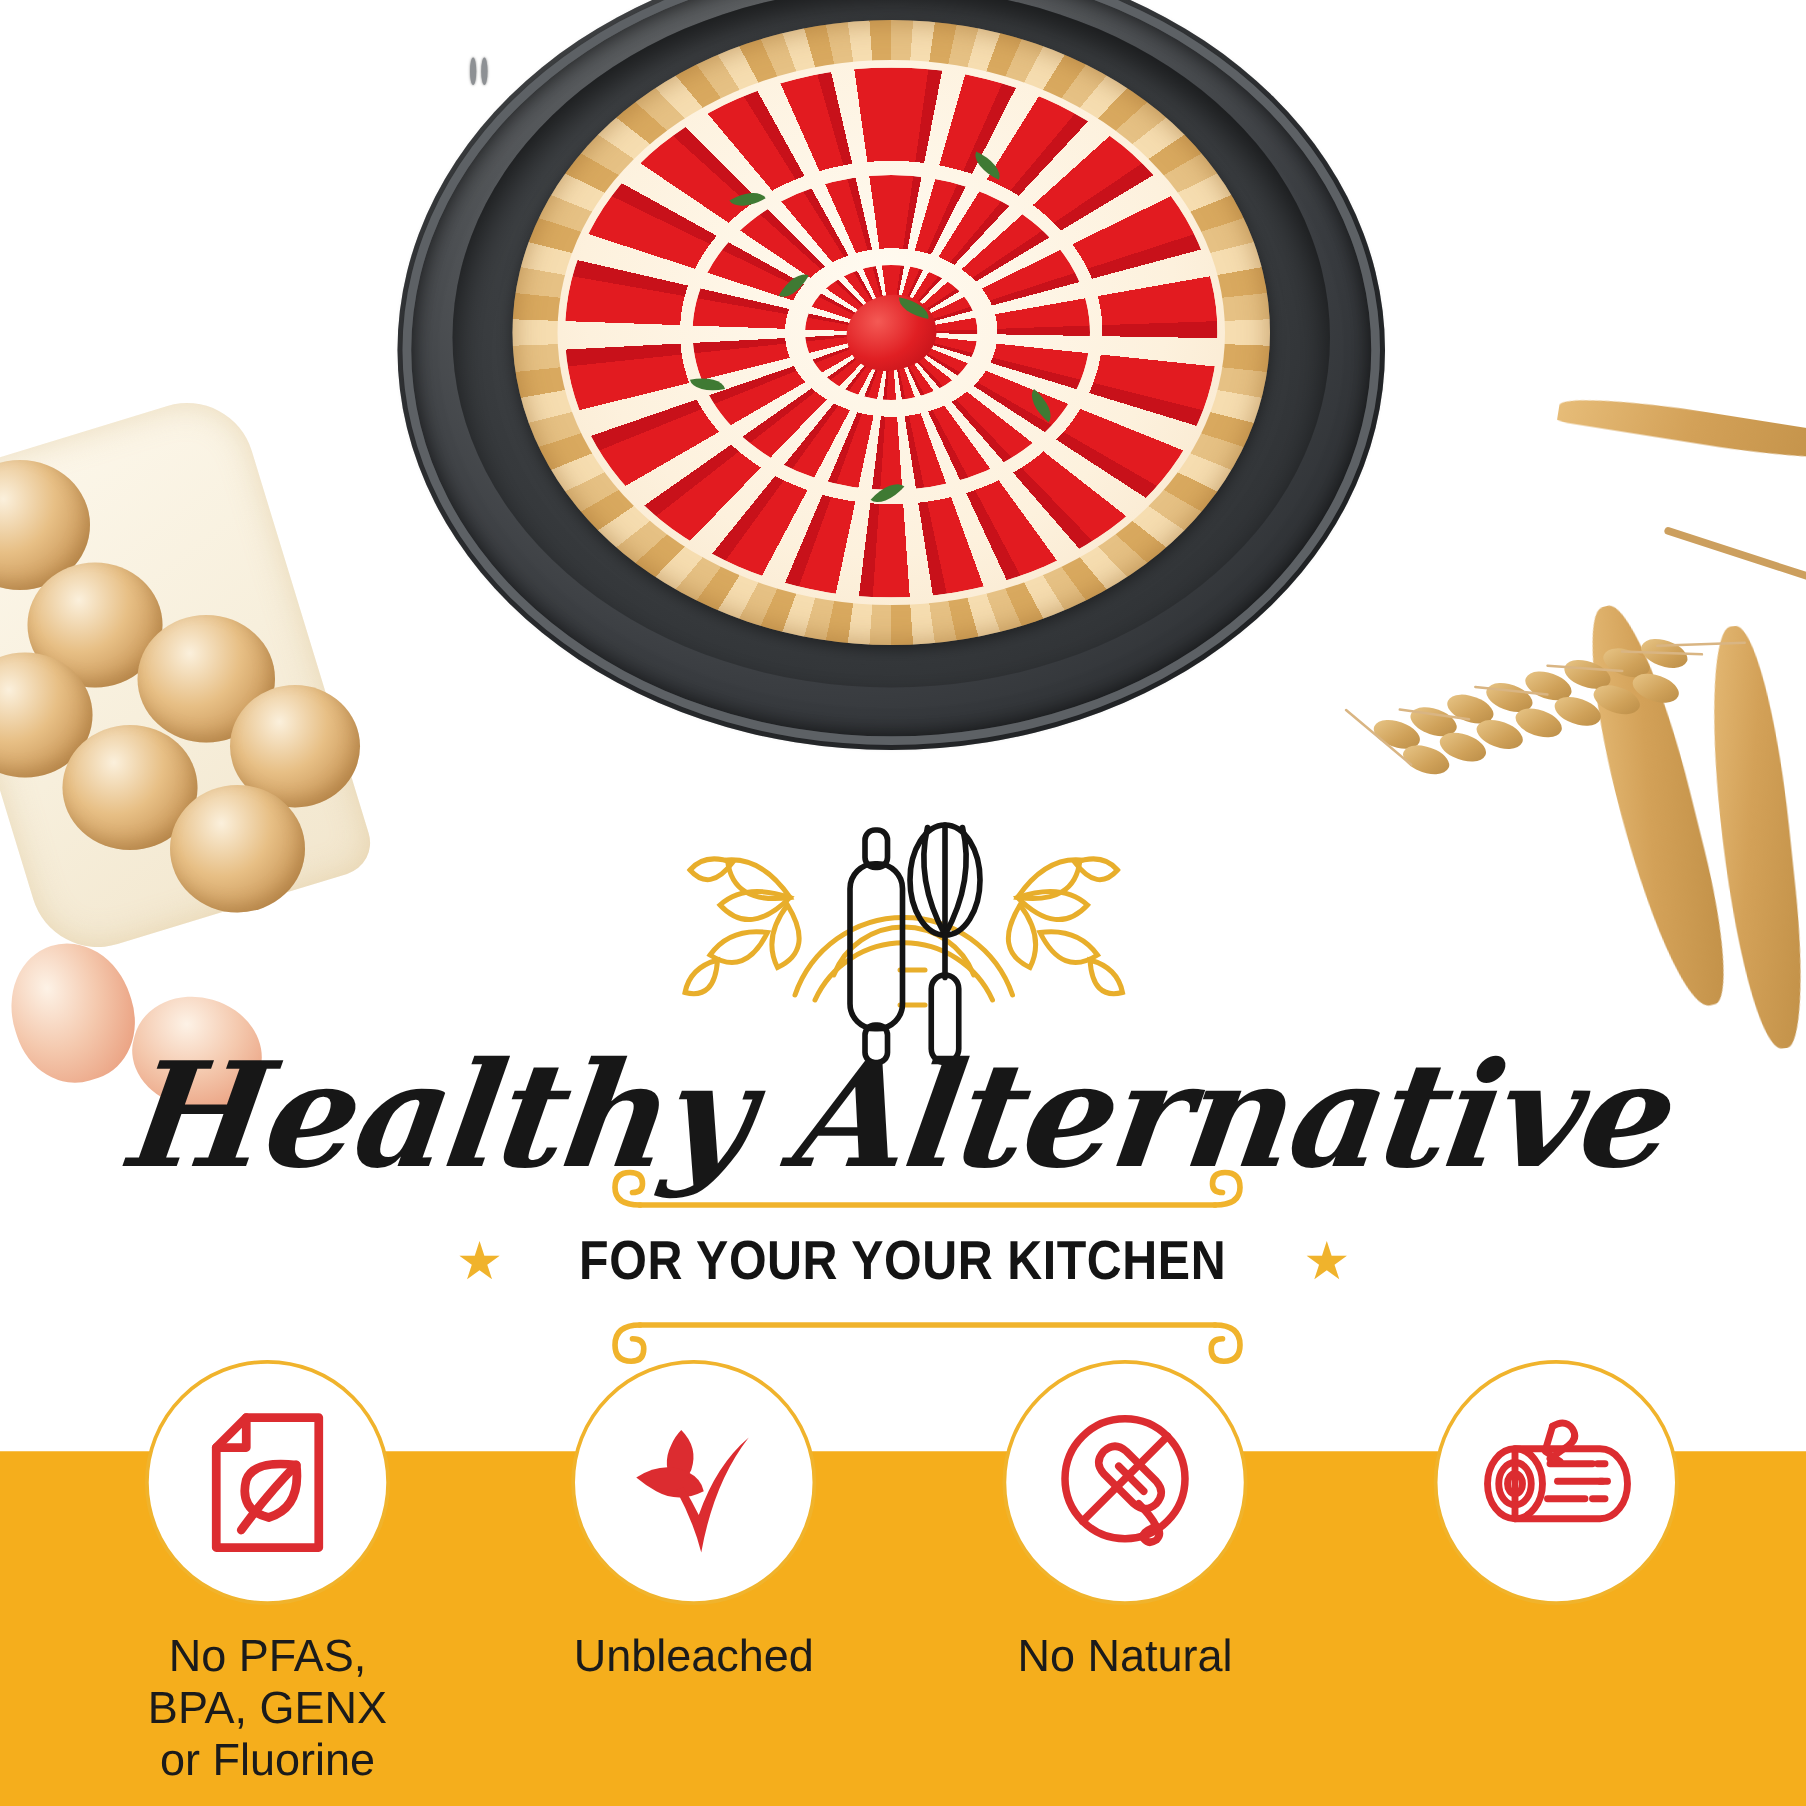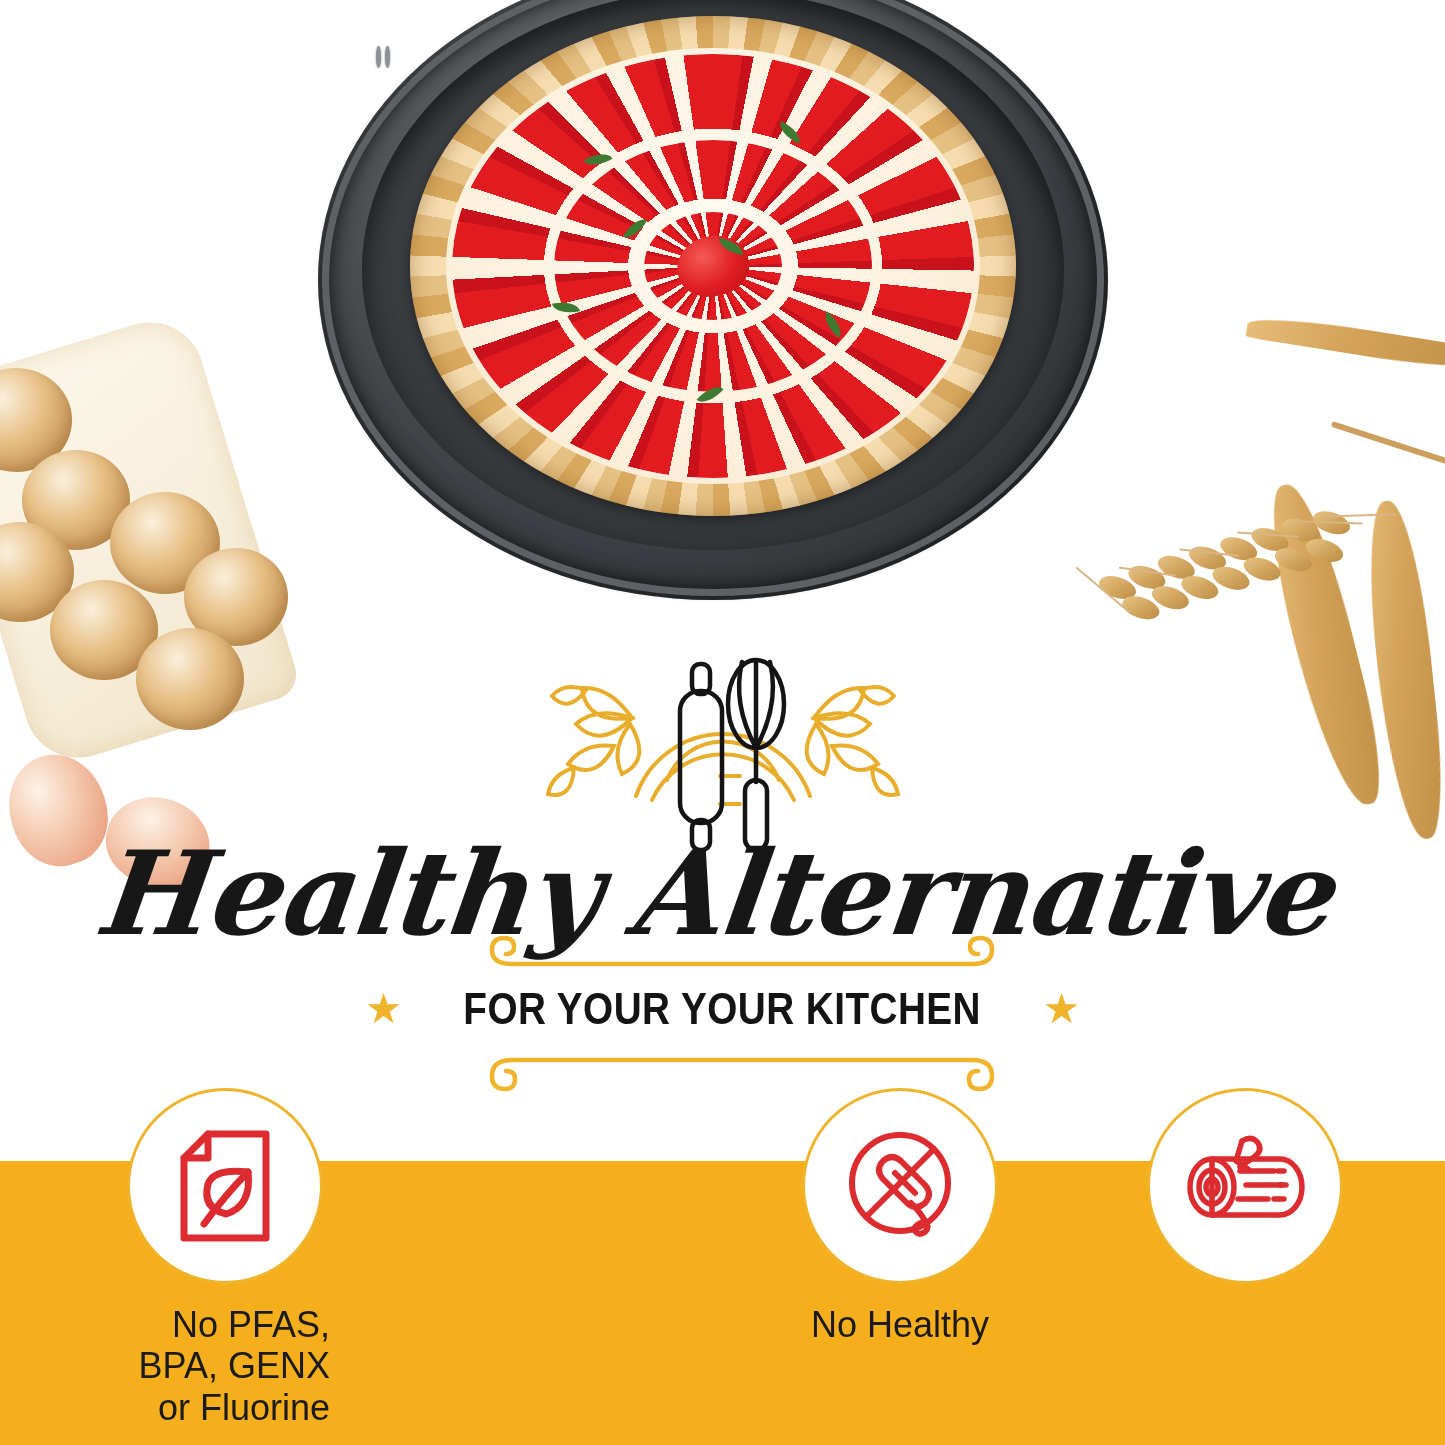--- a/index.html
+++ b/index.html
@@ -156,21 +156,21 @@
     border-radius:50%; background:#ffffff;
     border:3px solid #F0B32C;
     display:flex; align-items:center; justify-content:center;
   }
   .flabel {
     margin-top:20px;
     font-family:"Liberation Sans", sans-serif;
     font-size:36px; line-height:1.15; color:#1b1b1b;
     white-space:pre-line;
   }
-  .f1 { left:120px;text-align:right; }
+  .f1 { left:109px; }
   .f2 { left:450px; }
   .f3 { left:795px; }
   .f4 { left:1140px; }
 </style>
 </head>
 <body>
 
 <div id="stage">
 
   <div class="band"></div>
@@ -326,35 +326,48 @@
             <path d="M78 46 q4 34 -22 42 q-24 -6 -18 -30 q6 -16 40 -12 Z"></path>
             <path d="M34 98 q22 -30 44 -52"></path>
           </g>
         </svg>
       </div>
       <div class="flabel">No PFAS,
 BPA, GENX
 or Fluorine</div>
     </div>
 
+    <div class="feature f2">
+      <div class="fcircle">
+        <svg width="120" height="120" viewBox="0 0 120 120">
+          <g fill="#DC2C30">
+            <path d="M50 18 q14 14 8 32 q-4 10 -14 12 q-10 -16 -2 -32 q3 -7 8 -12 Z"></path>
+            <path d="M14 56 q22 -14 42 -4 q10 5 12 15 q-20 10 -38 0 q-9 -5 -16 -11 Z"></path>
+            <path d="M54 54 q8 2 12 10"></path>
+            <path d="M46 66 q14 26 20 50 q10 -56 38 -92 q-26 22 -40 62 q-6 -12 -12 -22 Z"></path>
+          </g>
+        </svg>
+      </div>
+      <div class="flabel">Unbleached</div>
+    </div>
 
     <div class="feature f3">
       <div class="fcircle">
         <svg width="122" height="122" viewBox="0 0 122 122">
           <g fill="none" stroke="#DC2C30" stroke-width="6" stroke-linecap="round" stroke-linejoin="round">
             <circle cx="61" cy="58" r="48"></circle>
             <path d="M27 92 L95 24"></path>
             <path d="M44 36 q-8 9 0 18 l24 24 q9 8 18 0 q8 -9 0 -18 L62 36 q-9 -8 -18 0 Z"></path>
             <path d="M56 48 L76 68"></path>
             <path d="M72 78 q10 10 14 18"></path>
             <path d="M86 96 q5 6 0 11 q-6 4 -10 -1 q-3 -5 10 -10 Z"></path>
           </g>
         </svg>
       </div>
-      <div class="flabel">No Healthy</div>
+      <div class="flabel">No Natural</div>
     </div>
 
     <div class="feature f4">
       <div class="fcircle">
         <svg width="126" height="110" viewBox="0 0 126 110">
           <g fill="none" stroke="#DC2C30" stroke-width="5.5" stroke-linecap="round" stroke-linejoin="round">
             <path d="M30 28 H98 a22 28 0 0 1 0 56 H30 Z"></path>
             <ellipse cx="30" cy="56" rx="22" ry="28"></ellipse>
             <ellipse cx="30" cy="56" rx="13" ry="17"></ellipse>
             <ellipse cx="30" cy="56" rx="6" ry="8"></ellipse>

